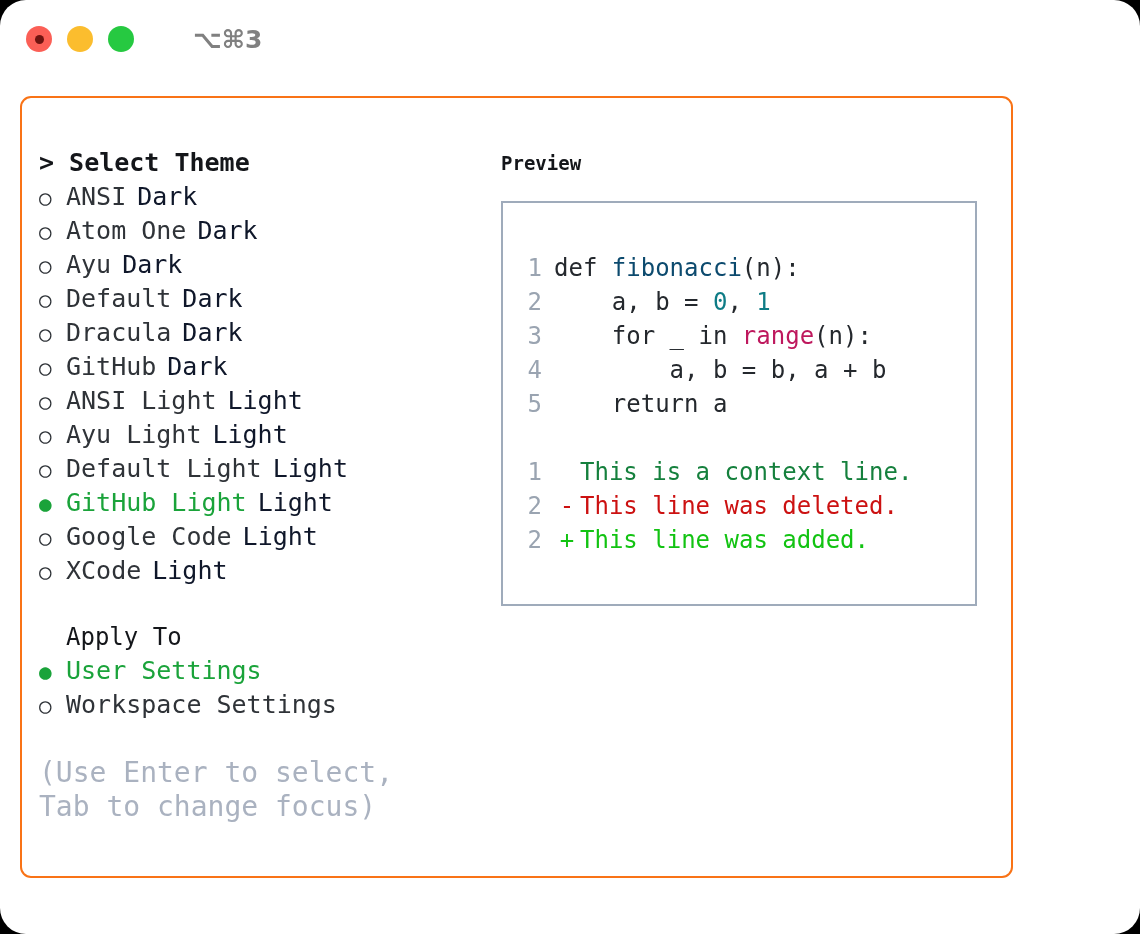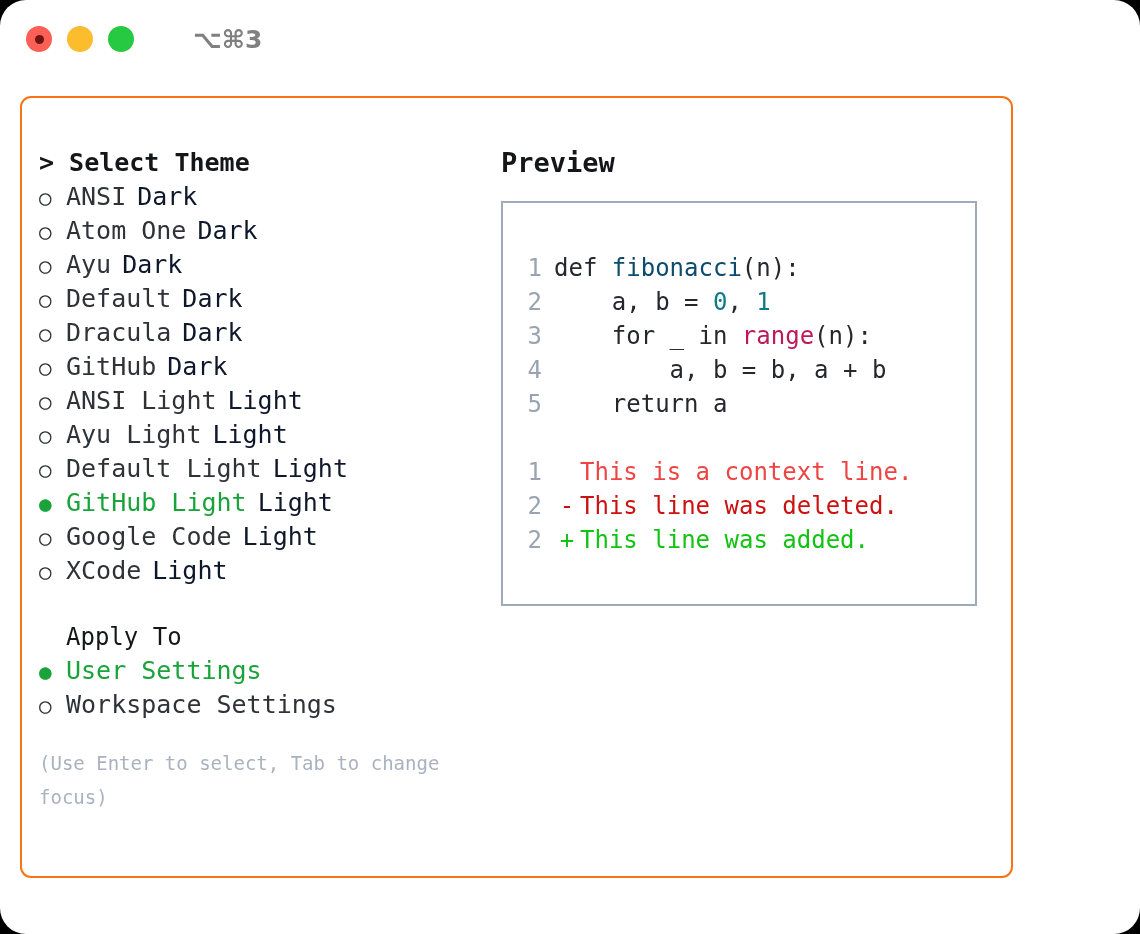--- a/index.html
+++ b/index.html
@@ -123,37 +123,37 @@
 
   .apply-block { margin-top: 32px; }
   .apply-head {
     font-size: 24px;
     color: #14161a;
     line-height: 34px;
     padding-left: 27px;
     white-space: pre;
   }
   .hint {
-    margin-top: 24px;
-    font-size: 19px;
+    margin-top: 34px;
+    font-size: 28px;
     line-height: 34px;
     color: #aab2c0;
     width: 412px;
     white-space: pre-wrap;
   }
 
   
   .right-col {
     position: absolute;
     left: 479px;
     top: 48px;
     width: 490px;
   }
   .preview-title {
-    font-size: 27px;
+    font-size: 19px;
     font-weight: bold;
     color: #14161a;
     line-height: 34px;
   }
   .preview-box {
     margin-top: 21px;
     width: 476px;
     height: 405px;
     border: 2px solid #9fabbb;
     box-sizing: border-box;
@@ -188,21 +188,21 @@
     line-height: 34px;
     height: 34px;
     white-space: pre;
     padding-left: 13px;
   }
   .diff-mark {
     width: 26px;
     flex: none;
     text-align: center;
   }
-  .diff-ctx  { color: #ef4444; }
+  .diff-ctx  { color: #15803d; }
   .diff-del  { color: #cc1111; }
   .diff-add  { color: #12c312; }
 </style>
 </head>
 <body>
 
 <div id="page">
 
   <div class="titlebar">
     <div class="dot red"></div>

